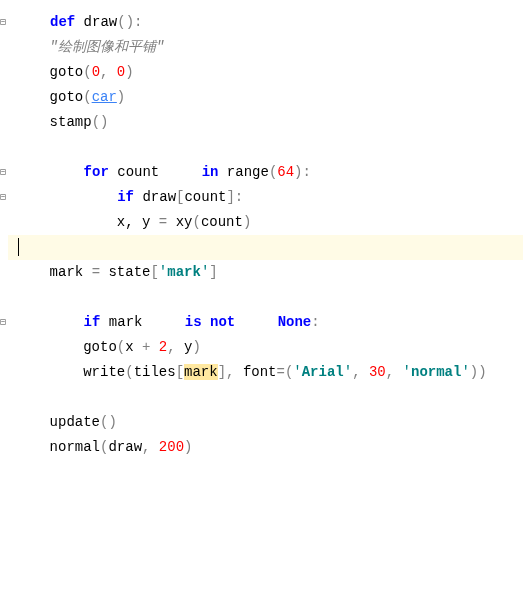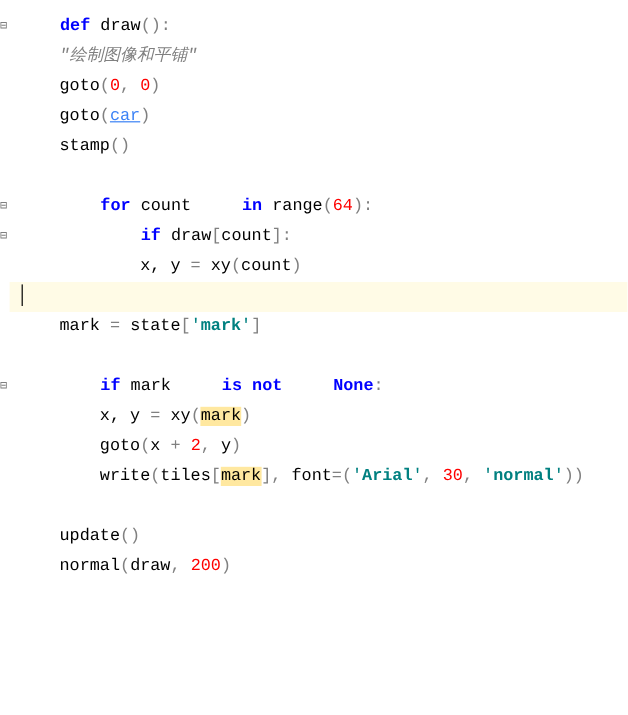--- a/index.html
+++ b/index.html
@@ -73,21 +73,20 @@
 
 
 <div class="code-line highlight-line"><span class="cursor"></span></div>
 
 <div class="code-line">    <span>mark </span><span class="punct">= </span><span>state</span><span class="punct">[</span><span class="str">'</span><span class="str-bold">mark</span><span class="str">'</span><span class="punct">]</span></div>
 
 <div class="code-line"> </div>
 
 <div class="code-line"><span class="fold-marker">⊟</span>    <span class="kw">if</span><span> mark </span><span class="kw">is not</span><span class="kw"> None</span><span class="punct">:</span></div>
 
-<div class="code-line">        <span>x, y </span><span class="punct">= </span><span>xy</span><span class="punct">(</span><span class="hl-word">mark</span><span class="punct">)</span></div>
 
 
 <div class="code-line">        <span>goto</span><span class="punct">(</span><span>x </span><span class="punct">+ </span><span class="num">2</span><span class="punct">, </span><span>y</span><span class="punct">)</span></div>
 
 
 <div class="code-line">        <span>write</span><span class="punct">(</span><span>tiles</span><span class="punct">[</span><span class="hl-word">mark</span><span class="punct">], </span><span>font</span><span class="punct">=(</span><span class="str">'</span><span class="str-bold">Arial</span><span class="str">'</span><span class="punct">, </span><span class="num">30</span><span class="punct">, </span><span class="str">'</span><span class="str-bold">normal</span><span class="str">'</span><span class="punct">))</span></div>
 
 <div class="code-line"> </div>
 
 <div class="code-line">    <span>update</span><span class="punct">()</span></div>

